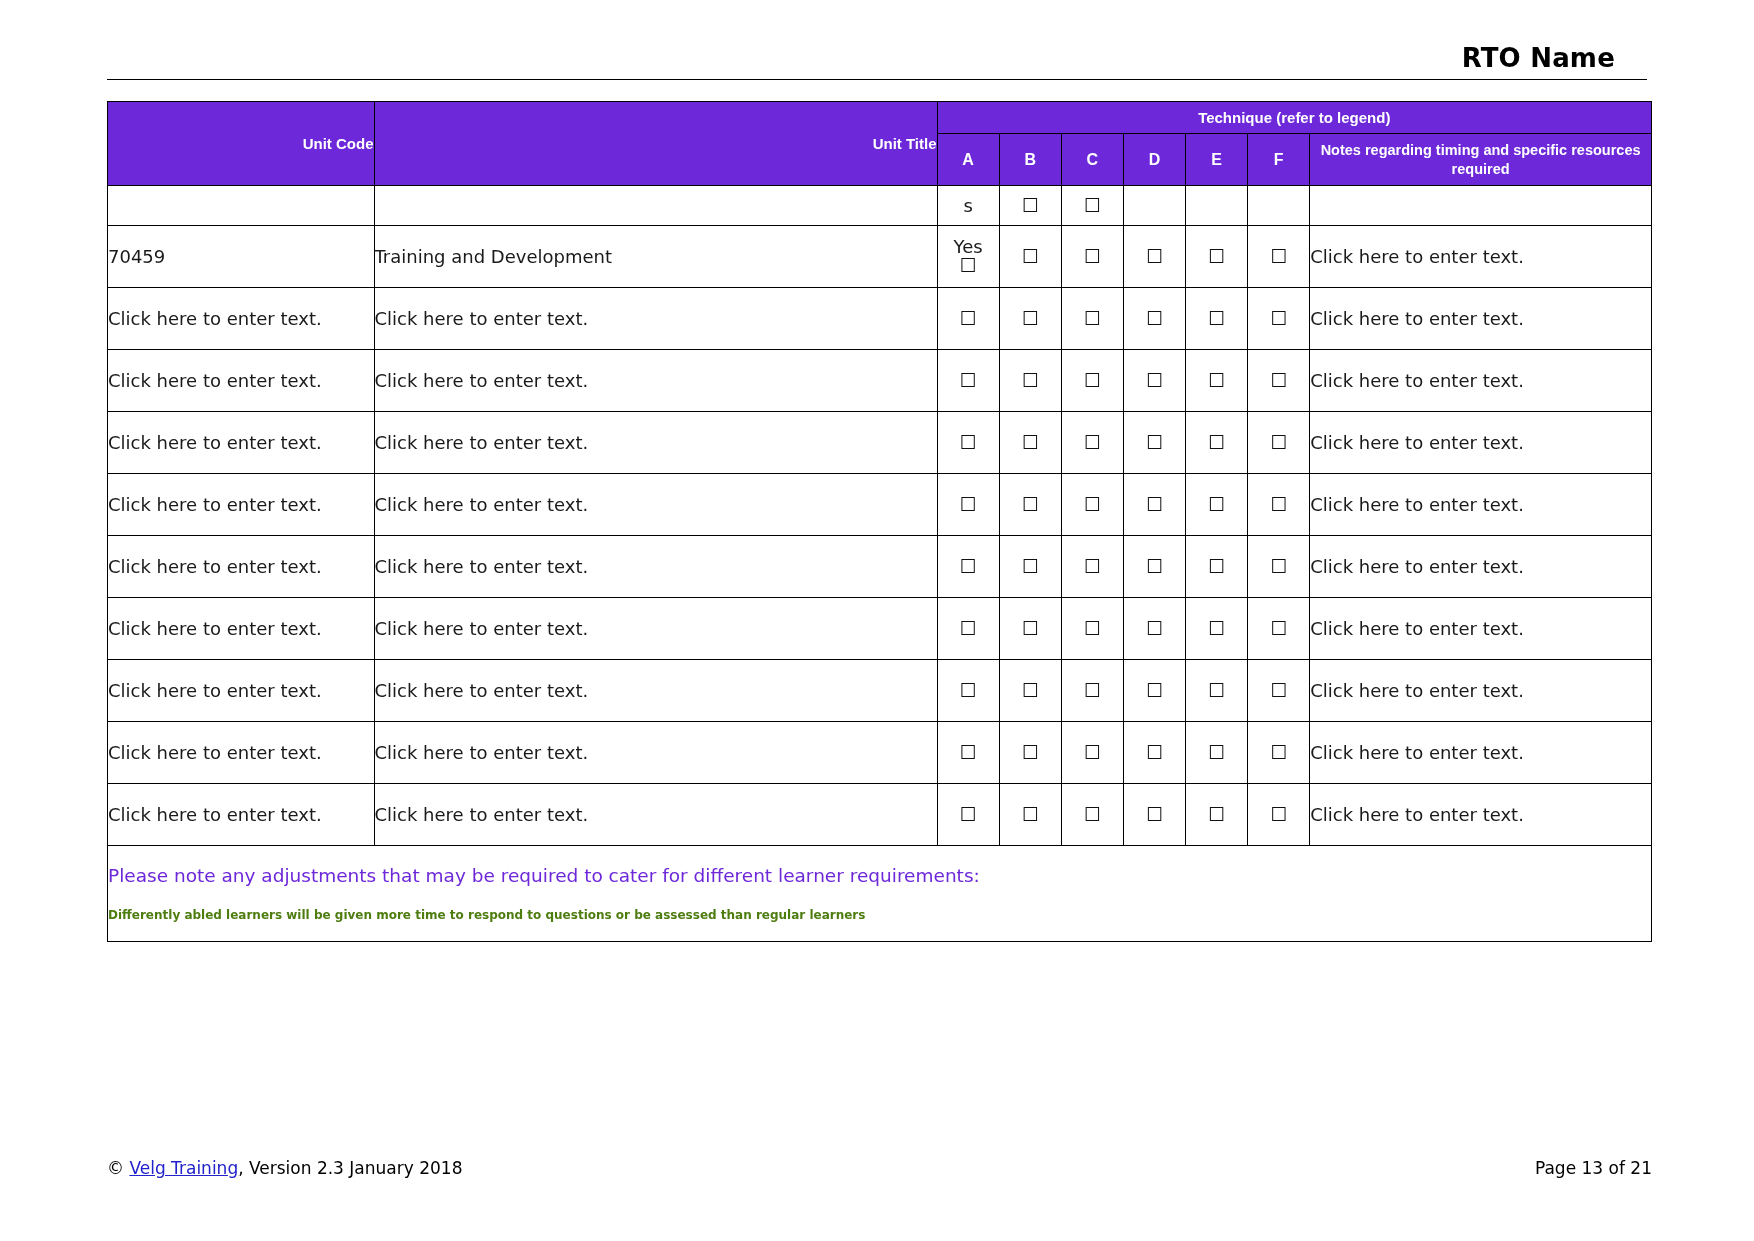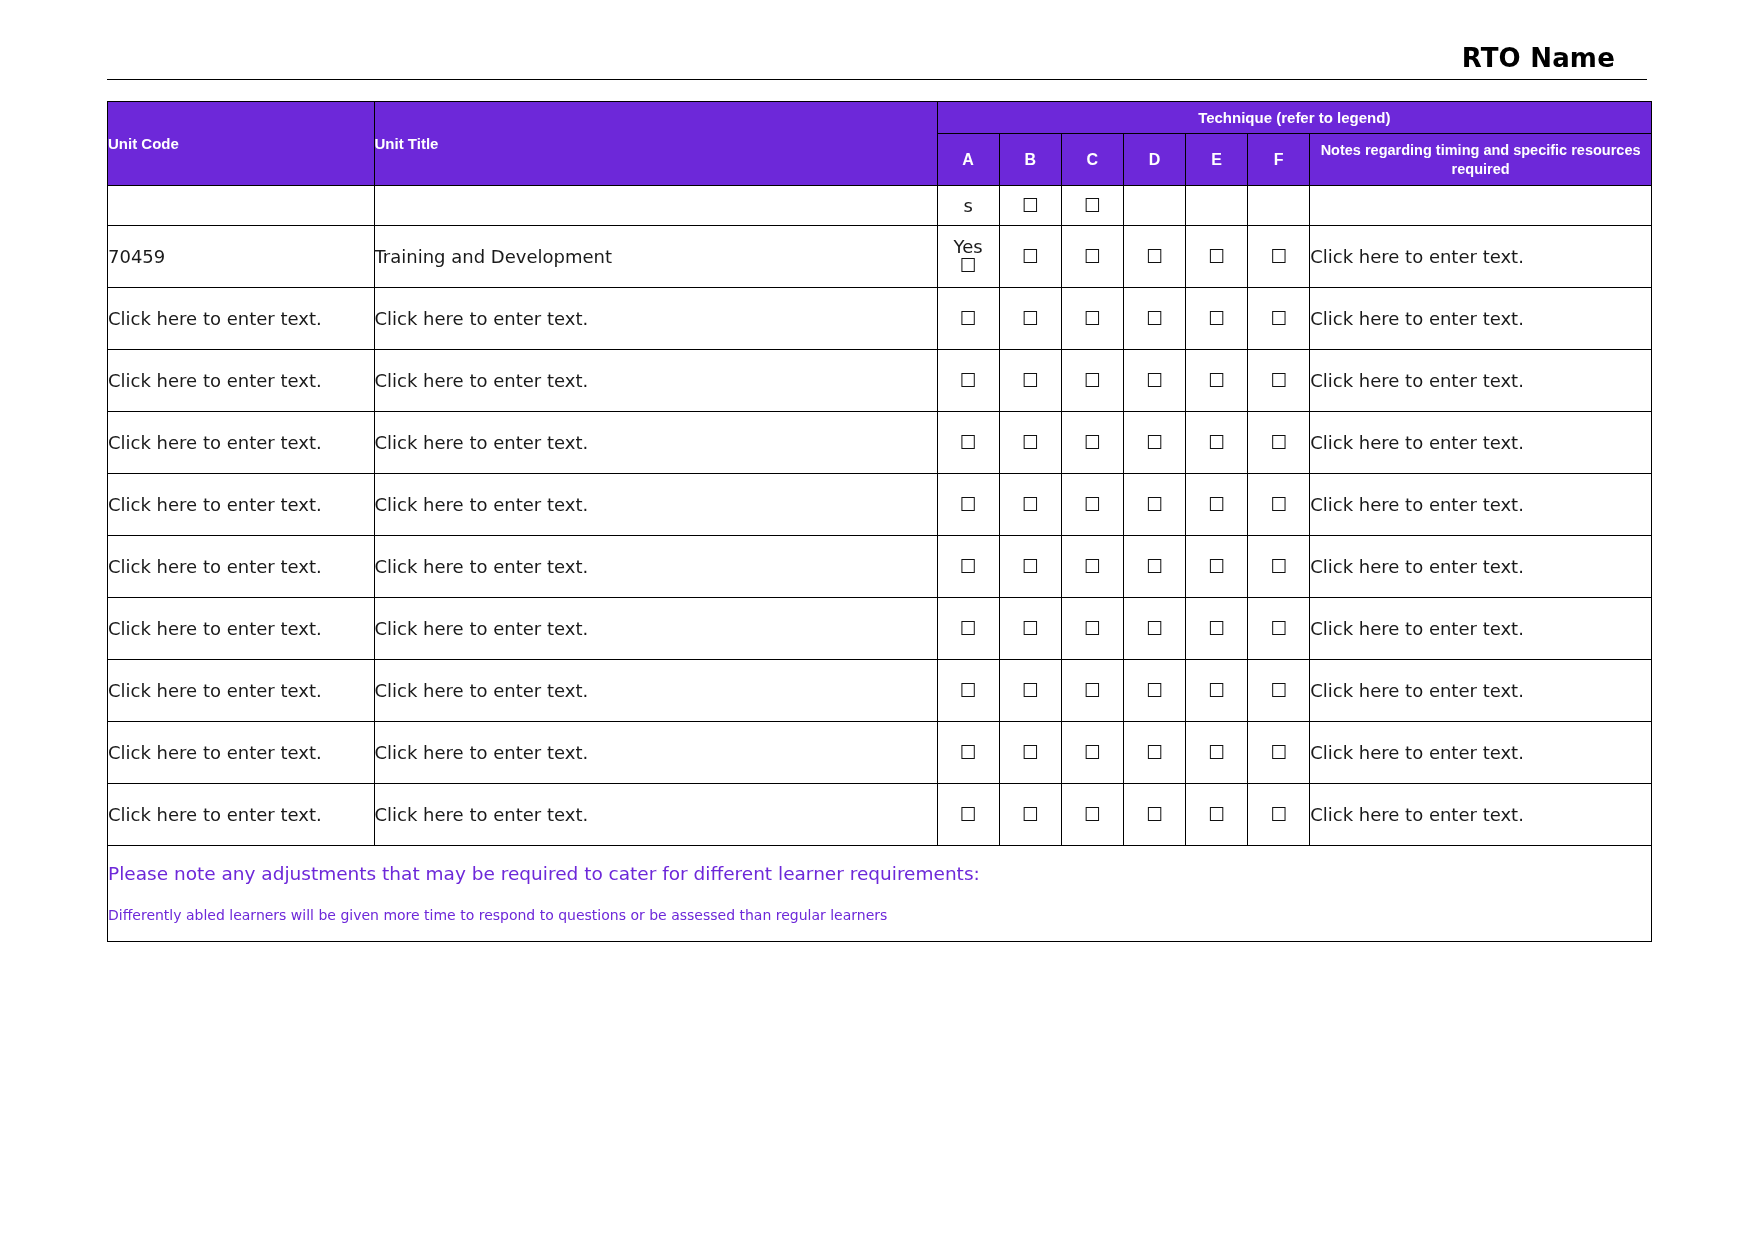--- a/index.html
+++ b/index.html
@@ -65,21 +65,21 @@
     font-size: 15px;
     font-weight: bold;
     font-family: "Liberation Sans", sans-serif;
   }
   th.tech-span {
     text-align: center;
     height: 32px;
     padding: 2px 4px;
   }
   th.unit-code-h, th.unit-title-h {
-    text-align: left;
+    text-align: right;
     padding: 8px 12px;
     vertical-align: middle;
   }
   th.letter-h {
     text-align: center;
     height: 52px;
     font-size: 16px;
   }
   th.notes-h {
     text-align: center;
@@ -143,23 +143,24 @@
     vertical-align: top;
     height: 96px;
   }
   .adjust-prompt {
     font-size: 18.5px;
     color: #6d28d9;
     line-height: 1.3;
   }
   .adjust-answer {
     margin-top: 20px;
-    font-size: 14px;
-    color: #6d28d9;
+    font-size: 12px;
+    color: #4d7c0f;
     line-height: 1.3;
+    font-weight: bold;
   }
 
   
   .doc-footer {
     position: absolute;
     left: 107px;
     top: 1158px;
     width: 1545px;
     display: flex;
     justify-content: space-between;
@@ -345,14 +346,21 @@
         <tr>
           <td class="adjust-cell" colspan="9">
             <div class="adjust-prompt">Please note any adjustments that may be required to cater for different learner requirements:</div>
             <div class="adjust-answer">Differently abled learners will be given more time to respond to questions or be assessed than regular learners</div>
           </td>
         </tr>
       </tfoot>
     </table>
   </div>
 
+  <div class="doc-footer">
+    <div class="footer-left">
+      <span>©</span>
+      <a class="footer-link" href="#">Velg Training</a><span>, Version 2.3 January 2018</span>
+    </div>
+    <div class="footer-right">Page 13 of 21</div>
+  </div>
 
 </div>
 
 </body></html>

